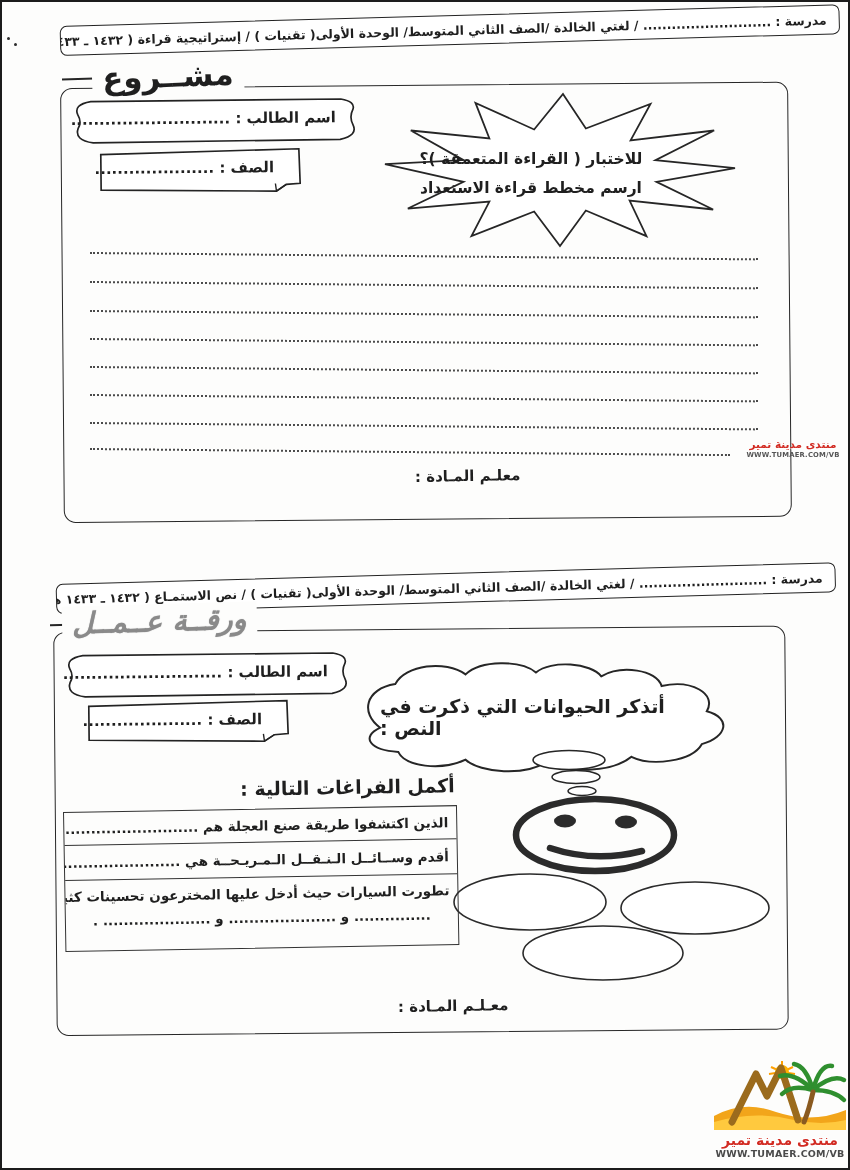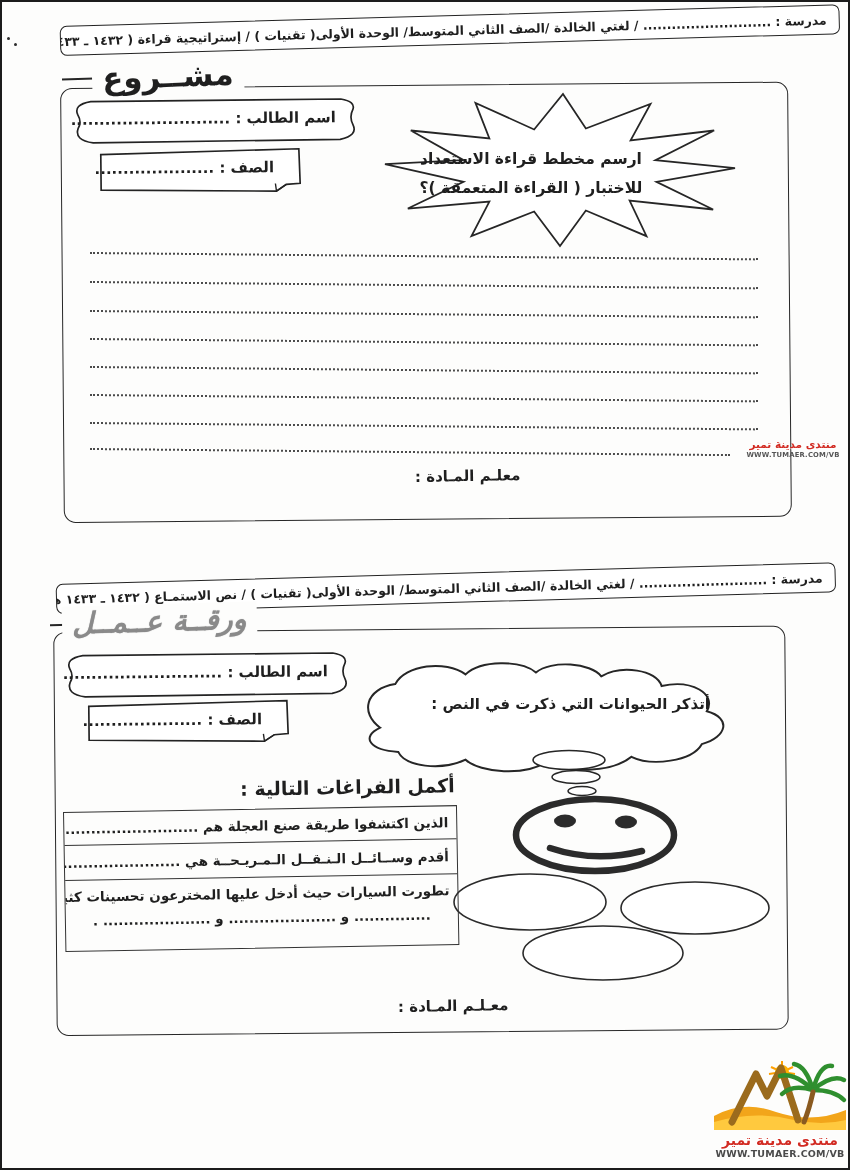--- a/index.html
+++ b/index.html
@@ -66,22 +66,22 @@
   .teacher{
     position:absolute;font-size:15px;font-weight:bold;direction:rtl;white-space:nowrap;transform:rotate(-1deg);
   }
   #teacher1{left:415px;top:467px;}
   #teacher2{left:398px;top:997px;}
 
   
   #cloud{left:350px;top:655px;width:392px;height:126px;}
   #cloud svg{position:absolute;inset:0;width:100%;height:100%;}
   .cloud-text{
-    position:absolute;top:40px;left:30px;width:330px;direction:rtl;text-align:right;
-    font-weight:bold;font-size:15px;
+    position:absolute;top:40px;left:30px;width:330px;direction:rtl;text-align:left;
+    font-weight:bold;font-size:19px;
   }
   #trail{left:530px;top:748px;width:110px;height:52px;}
 
   
   #smiley{left:440px;top:790px;width:340px;height:195px;}
 
   
   #fill-heading{
     position:absolute;left:240px;top:776px;width:215px;direction:rtl;text-align:center;
     font-weight:bold;font-size:19px;white-space:nowrap;transform:rotate(-1deg);
@@ -135,22 +135,22 @@
     <path d="M 192,40 L 182,47 L 181,39" fill="none" stroke="#232323" stroke-width="1.4"></path>
   </svg>
   <span class="lbl">الصف : ..........................</span>
 </div>
 
 <div class="abs" id="starburst">
   <svg viewBox="0 0 360 160" preserveAspectRatio="none">
     <polygon fill="#ffffff" stroke="#262626" stroke-width="1.8" stroke-linejoin="miter" points="357,78 277,70 336,40 252,50 272,13 207,38 184,3 155,39 96,12 110,48 31,40 84,70 5,74 84,92 28,119 110,112 92,147 155,122 181,157 207,121 268,147 251,111 335,120 278,92"></polygon>
   </svg>
   <div class="star-text">
+    <div>للاختبار ( القراءة المتعمقة )؟</div>
     <div>ارسم مخطط قراءة الاستعداد</div>
-    <div>للاختبار ( القراءة المتعمقة )؟</div>
   </div>
 </div>
 
 <div class="dotline" style="top:250px;"></div>
 <div class="dotline" style="top:279px;"></div>
 <div class="dotline" style="top:308px;"></div>
 <div class="dotline" style="top:336px;"></div>
 <div class="dotline" style="top:364px;"></div>
 <div class="dotline" style="top:392px;"></div>
 <div class="dotline" style="top:420px;"></div>

